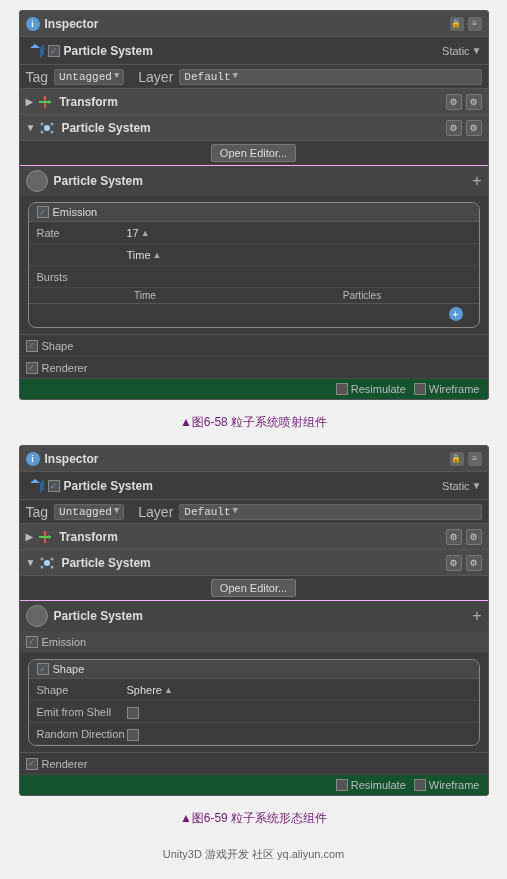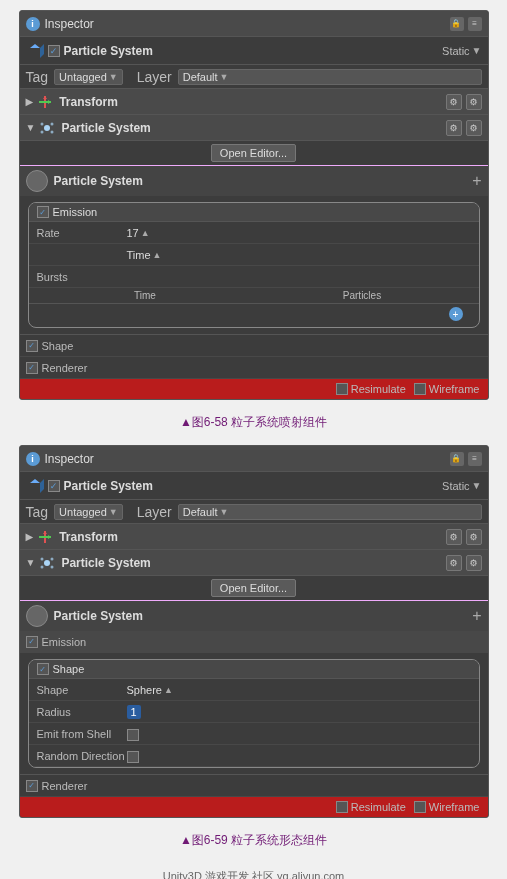--- a/index.html
+++ b/index.html
@@ -49,21 +49,21 @@
       justify-content: center;
       font-size: 9px;
       font-weight: bold;
       margin-right: 5px;
       flex-shrink: 0;
     }
 
     .inspector-titlebar .title-text {
       color: #ddd;
       font-size: 12px;
-      font-weight: normal;
+      font-weight: bold;
       flex: 1;
     }
 
     .titlebar-icons {
       display: flex;
       gap: 4px;
     }
 
     .titlebar-icon {
       width: 14px;
@@ -155,23 +155,24 @@
       font-size: 14px;
     }
 
     .dropdown-field {
       background: #555;
       border: 1px solid #666;
       color: #ddd;
       padding: 1px 4px;
       font-size: 11px;
       display: flex;
-      align-items: center;
+      align-items: flex-start;
       gap: 2px;
       border-radius: 2px;
+      font-family: Liberation Mono, monospace;
     }
 
     .dropdown-field .arr {
       color: #aaa;
       font-size: 9px;
     }
 
     
     .section-row {
       display: flex;
@@ -407,21 +408,21 @@
       color: #bbb;
       font-size: 11px;
     }
 
     
     .bottom-toolbar {
       display: flex;
       align-items: center;
       justify-content: flex-end;
       padding: 4px 8px;
-      background: #b91c1c;
+      background: #14532d;
       gap: 8px;
     }
 
     .toolbar-check-item {
       display: flex;
       align-items: center;
       gap: 3px;
     }
 
     .toolbar-checkbox {
@@ -703,24 +704,20 @@
         </div>
 
         <div class="content-row">
           <span class="content-row-label">Shape</span>
           <div class="value-with-arrow">
             <span class="content-row-value">Sphere</span>
             <span class="tiny-arrow">▲</span>
           </div>
         </div>
 
-        <div class="content-row">
-          <span class="content-row-label">Radius</span>
-          <span class="value-highlight">1</span>
-        </div>
 
         <div class="content-row">
           <span class="content-row-label">Emit from Shell</span>
           <div class="toolbar-checkbox" style="margin-top:2px;"></div>
         </div>
 
         <div class="content-row">
           <span class="content-row-label">Random Direction</span>
           <div class="toolbar-checkbox" style="margin-top:2px;"></div>
         </div>

